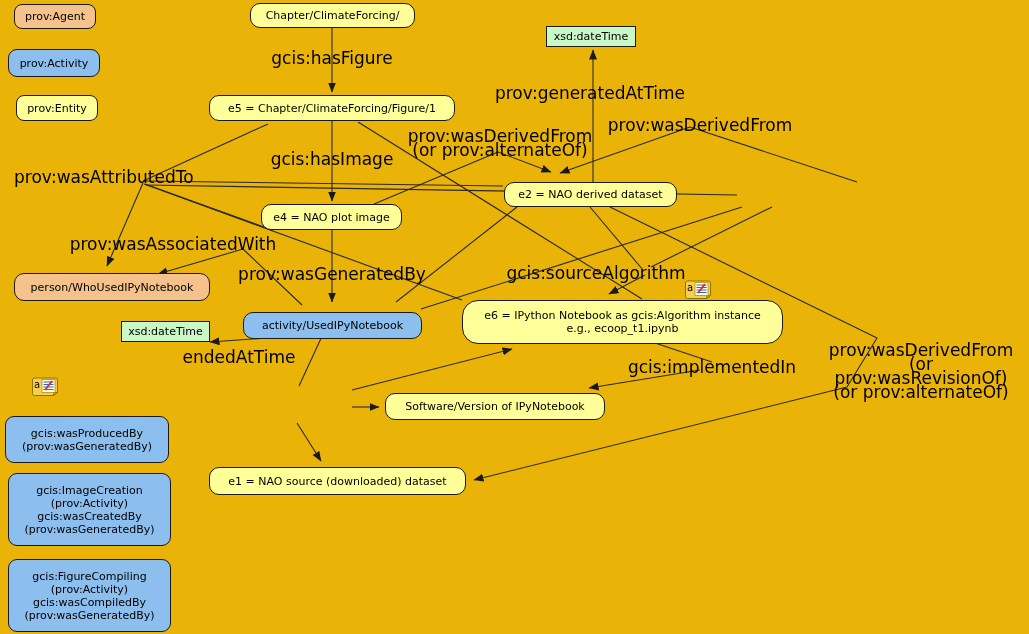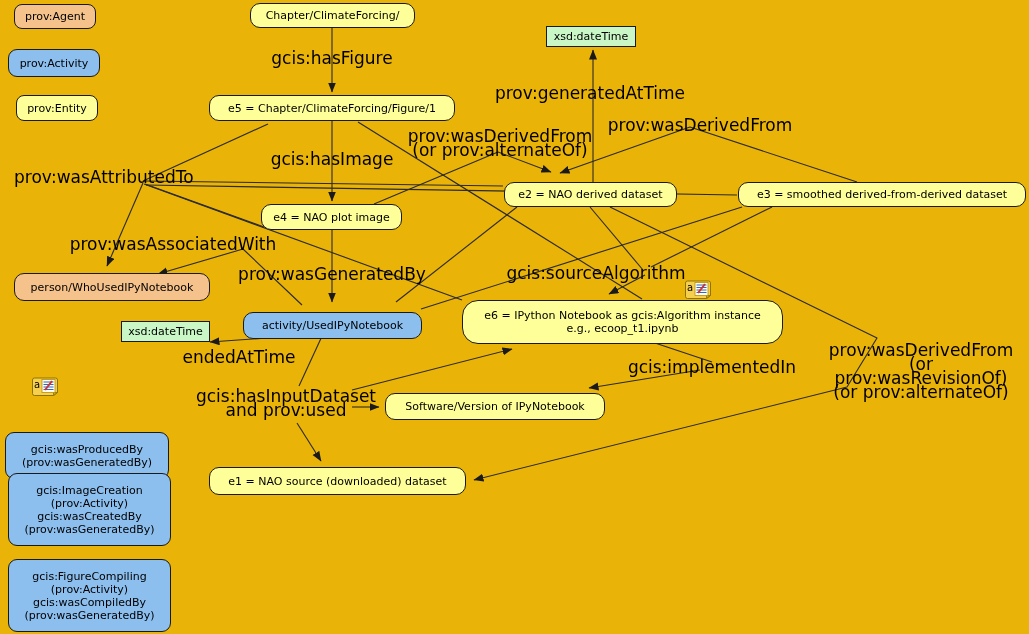--- a/index.html
+++ b/index.html
@@ -83,31 +83,30 @@
   </svg>
 
   <div class="node agent" style="left:14px;top:4px;width:82px;height:25px;border-radius:8px;">prov:Agent</div>
   <div class="node activity" style="left:8px;top:49px;width:92px;height:28px;border-radius:9px;">prov:Activity</div>
   <div class="node entity" style="left:16px;top:95px;width:82px;height:26px;border-radius:8px;">prov:Entity</div>
 
   <div class="node entity" style="left:250px;top:3px;width:165px;height:25px;">Chapter/ClimateForcing/</div>
   <div class="node datetime" style="left:546px;top:26px;width:90px;height:21px;">xsd:dateTime</div>
   <div class="node entity" style="left:209px;top:95px;width:246px;height:26px;">e5 = Chapter/ClimateForcing/Figure/1</div>
   <div class="node entity" style="left:504px;top:182px;width:173px;height:25px;">e2 = NAO derived dataset</div>
-  <div class="node entity" style="left:738px;top:182px;width:288px;height:25px;">e3 = smoothed derived-from-derived dataset</div>
   <div class="node entity" style="left:261px;top:204px;width:141px;height:26px;">e4 = NAO plot image</div>
   <div class="node agent" style="left:14px;top:273px;width:196px;height:28px;">person/WhoUsedIPyNotebook</div>
   <div class="node activity" style="left:243px;top:306px;width:179px;height:27px;margin-top:6px;">activity/UsedIPyNotebook</div>
   <div class="node datetime" style="left:121px;top:321px;width:89px;height:21px;">xsd:dateTime</div>
   <div class="node entity" style="left:462px;top:300px;width:321px;height:44px;border-radius:16px;">e6 = IPython Notebook as gcis:Algorithm instance
 e.g., ecoop_t1.ipynb</div>
   <div class="node entity" style="left:385px;top:393px;width:220px;height:27px;">Software/Version of IPyNotebook</div>
   <div class="node entity" style="left:209px;top:467px;width:257px;height:28px;">e1 = NAO source (downloaded) dataset</div>
 
-  <div class="node activity legendbox" style="left:5px;top:432px;width:164px;height:47px;text-align:center;">gcis:wasProducedBy
+  <div class="node activity legendbox" style="left:5px;top:416px;width:164px;height:47px;text-align:center;">gcis:wasProducedBy
 (prov:wasGeneratedBy)</div>
   <div class="node activity legendbox" style="left:8px;top:473px;width:163px;height:73px;">gcis:ImageCreation
 (prov:Activity)
 gcis:wasCreatedBy
 (prov:wasGeneratedBy)</div>
   <div class="node activity legendbox" style="left:8px;top:559px;width:163px;height:73px;">gcis:FigureCompiling
 (prov:Activity)
 gcis:wasCompiledBy
 (prov:wasGeneratedBy)</div>
 
@@ -146,20 +145,18 @@
   <div class="elabel" style="left:590px;top:86px;">prov:generatedAtTime</div>
   <div class="elabel" style="left:700px;top:118px;">prov:wasDerivedFrom</div>
   <div class="elabel" style="left:500px;top:129px;">prov:wasDerivedFrom
 (or prov:alternateOf)</div>
   <div class="elabel" style="left:332px;top:152px;">gcis:hasImage</div>
   <div class="elabel left" style="left:14px;top:170px;">prov:wasAttributedTo</div>
   <div class="elabel" style="left:173px;top:237px;">prov:wasAssociatedWith</div>
   <div class="elabel" style="left:332px;top:267px;">prov:wasGeneratedBy</div>
   <div class="elabel" style="left:596px;top:266px;">gcis:sourceAlgorithm</div>
   <div class="elabel" style="left:239px;top:350px;">endedAtTime</div>
-  <div class="elabel" style="left:286px;top:389px;">gcis:hasInputDataset
-and prov:used</div>
   <div class="elabel" style="left:712px;top:360px;">gcis:implementedIn</div>
   <div class="elabel" style="left:921px;top:343px;">prov:wasDerivedFrom
 (or prov:wasRevisionOf)
 (or prov:alternateOf)</div>
 
 </div>
 
 </body></html>

